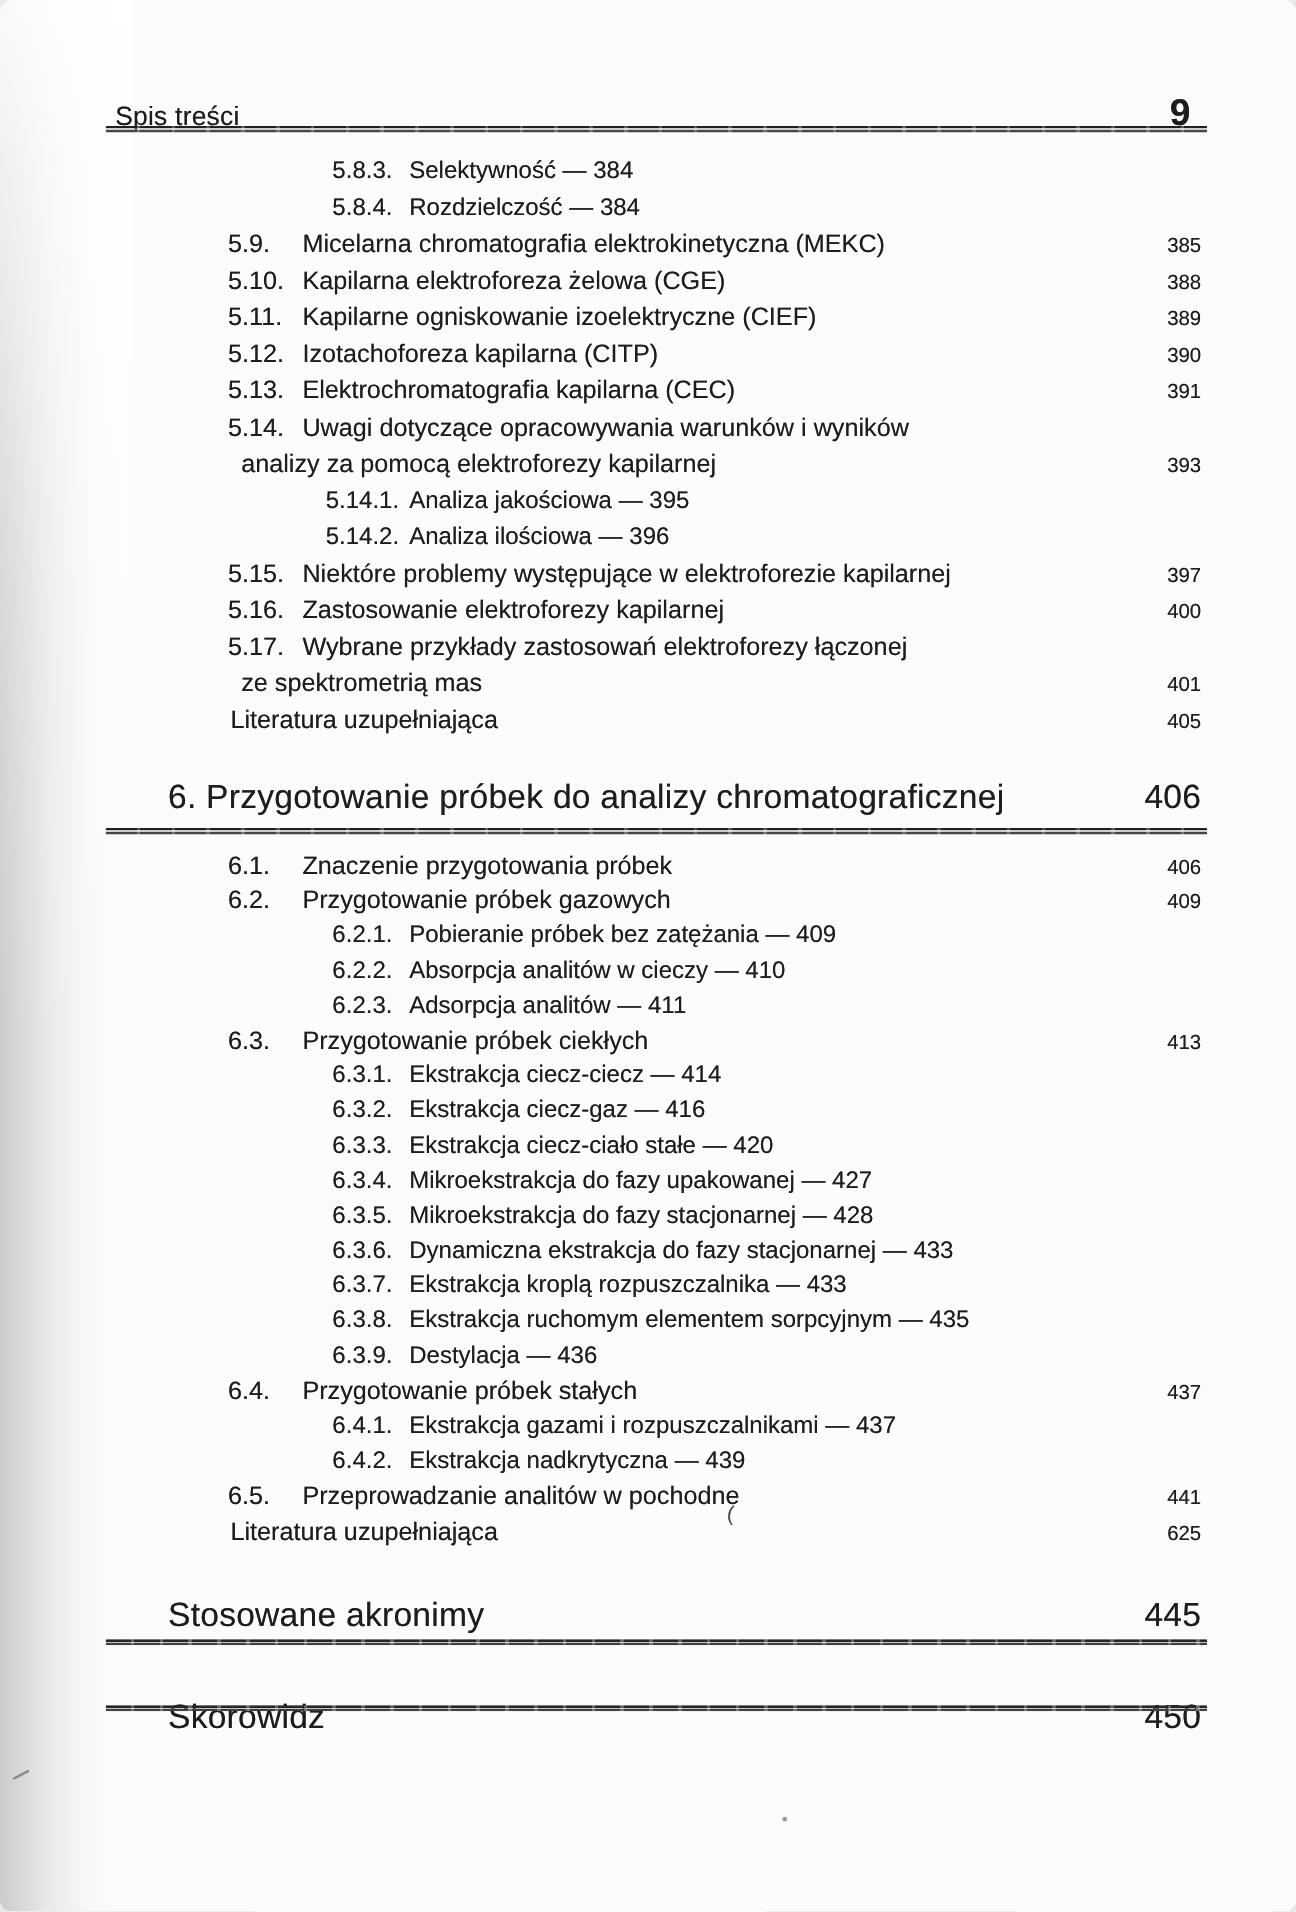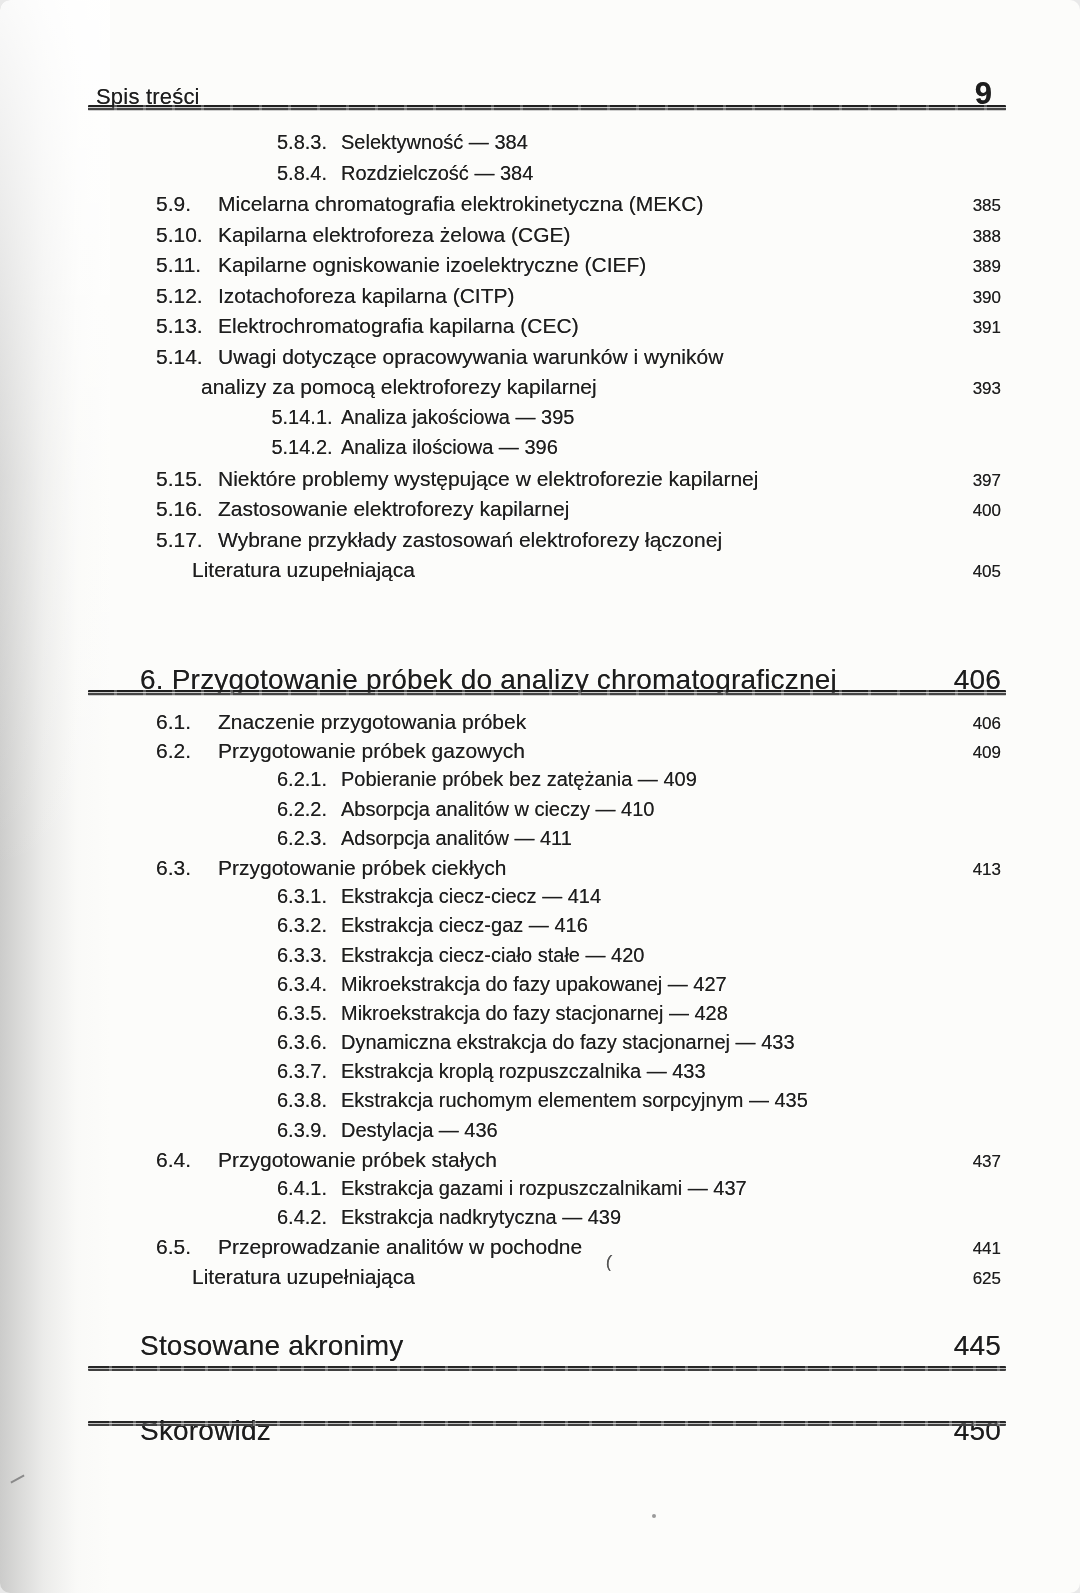--- a/index.html
+++ b/index.html
@@ -47,21 +47,21 @@
       repeating-linear-gradient(90deg, rgba(255,255,255,0) 0 21px, rgba(255,255,255,.28) 21px 24px),
       linear-gradient(to bottom,#262626 0 2px,rgba(140,140,140,.5) 2px 3px,#3f3f3f 3px 5px);
   }
 
   
   .toc-list{position:absolute;left:0;right:0;}
   .row{display:flex;align-items:baseline;font-size:21px;}
   .s5 .row{height:30.5px;}
   .s6 .row{height:29.2px;}
   .row .num{flex:0 0 auto;}
-  .row.l2 .num{margin-left:68px;width:62px;}
+  .row.l2 .num{margin-left:102px;width:62px;}
   .row.l3{font-size:20px;text-align:center;}
   .row.l3 .num{margin-left:175px;width:78px;}
   .row.cont .text{margin-left:113px;}
   .row.plain .text{margin-left:104px;}
   .row .text{white-space:nowrap;}
   .row .pg{margin-left:auto;padding-right:5px;font-size:17px;}
 
   
   .big-row{
     position:absolute;left:0;right:0;
@@ -154,27 +154,31 @@
       <div class="row l2">
           <span class="num">5.16.</span>
           <span class="text">Zastosowanie elektroforezy kapilarnej</span>
           <span class="pg">400</span>
         </div>
       <div class="row l2">
           <span class="num">5.17.</span>
           <span class="text">Wybrane przykłady zastosowań elektroforezy łączonej</span>
           <span class="pg"></span>
         </div>
+      <div class="row cont">
+          <span class="text">ze spektrometrią mas</span>
+          <span class="pg">401</span>
+        </div>
       <div class="row plain">
           <span class="text">Literatura uzupełniająca</span>
           <span class="pg">405</span>
         </div>
     </div>
 
-    <div class="big-row" style="top:664px;">
+    <div class="big-row" style="top:648px;">
       <span class="bg-title">6. Przygotowanie próbek do analizy chromatograficznej</span>
       <span class="bg-page">406</span>
     </div>
     <div class="rule rule-double" style="top:690px;"></div>
 
     <div class="toc-list s6" style="top:710px;">
       <div class="row l2">
           <span class="num">6.1.</span>
           <span class="text">Znaczenie przygotowania próbek</span>
           <span class="pg">406</span>

